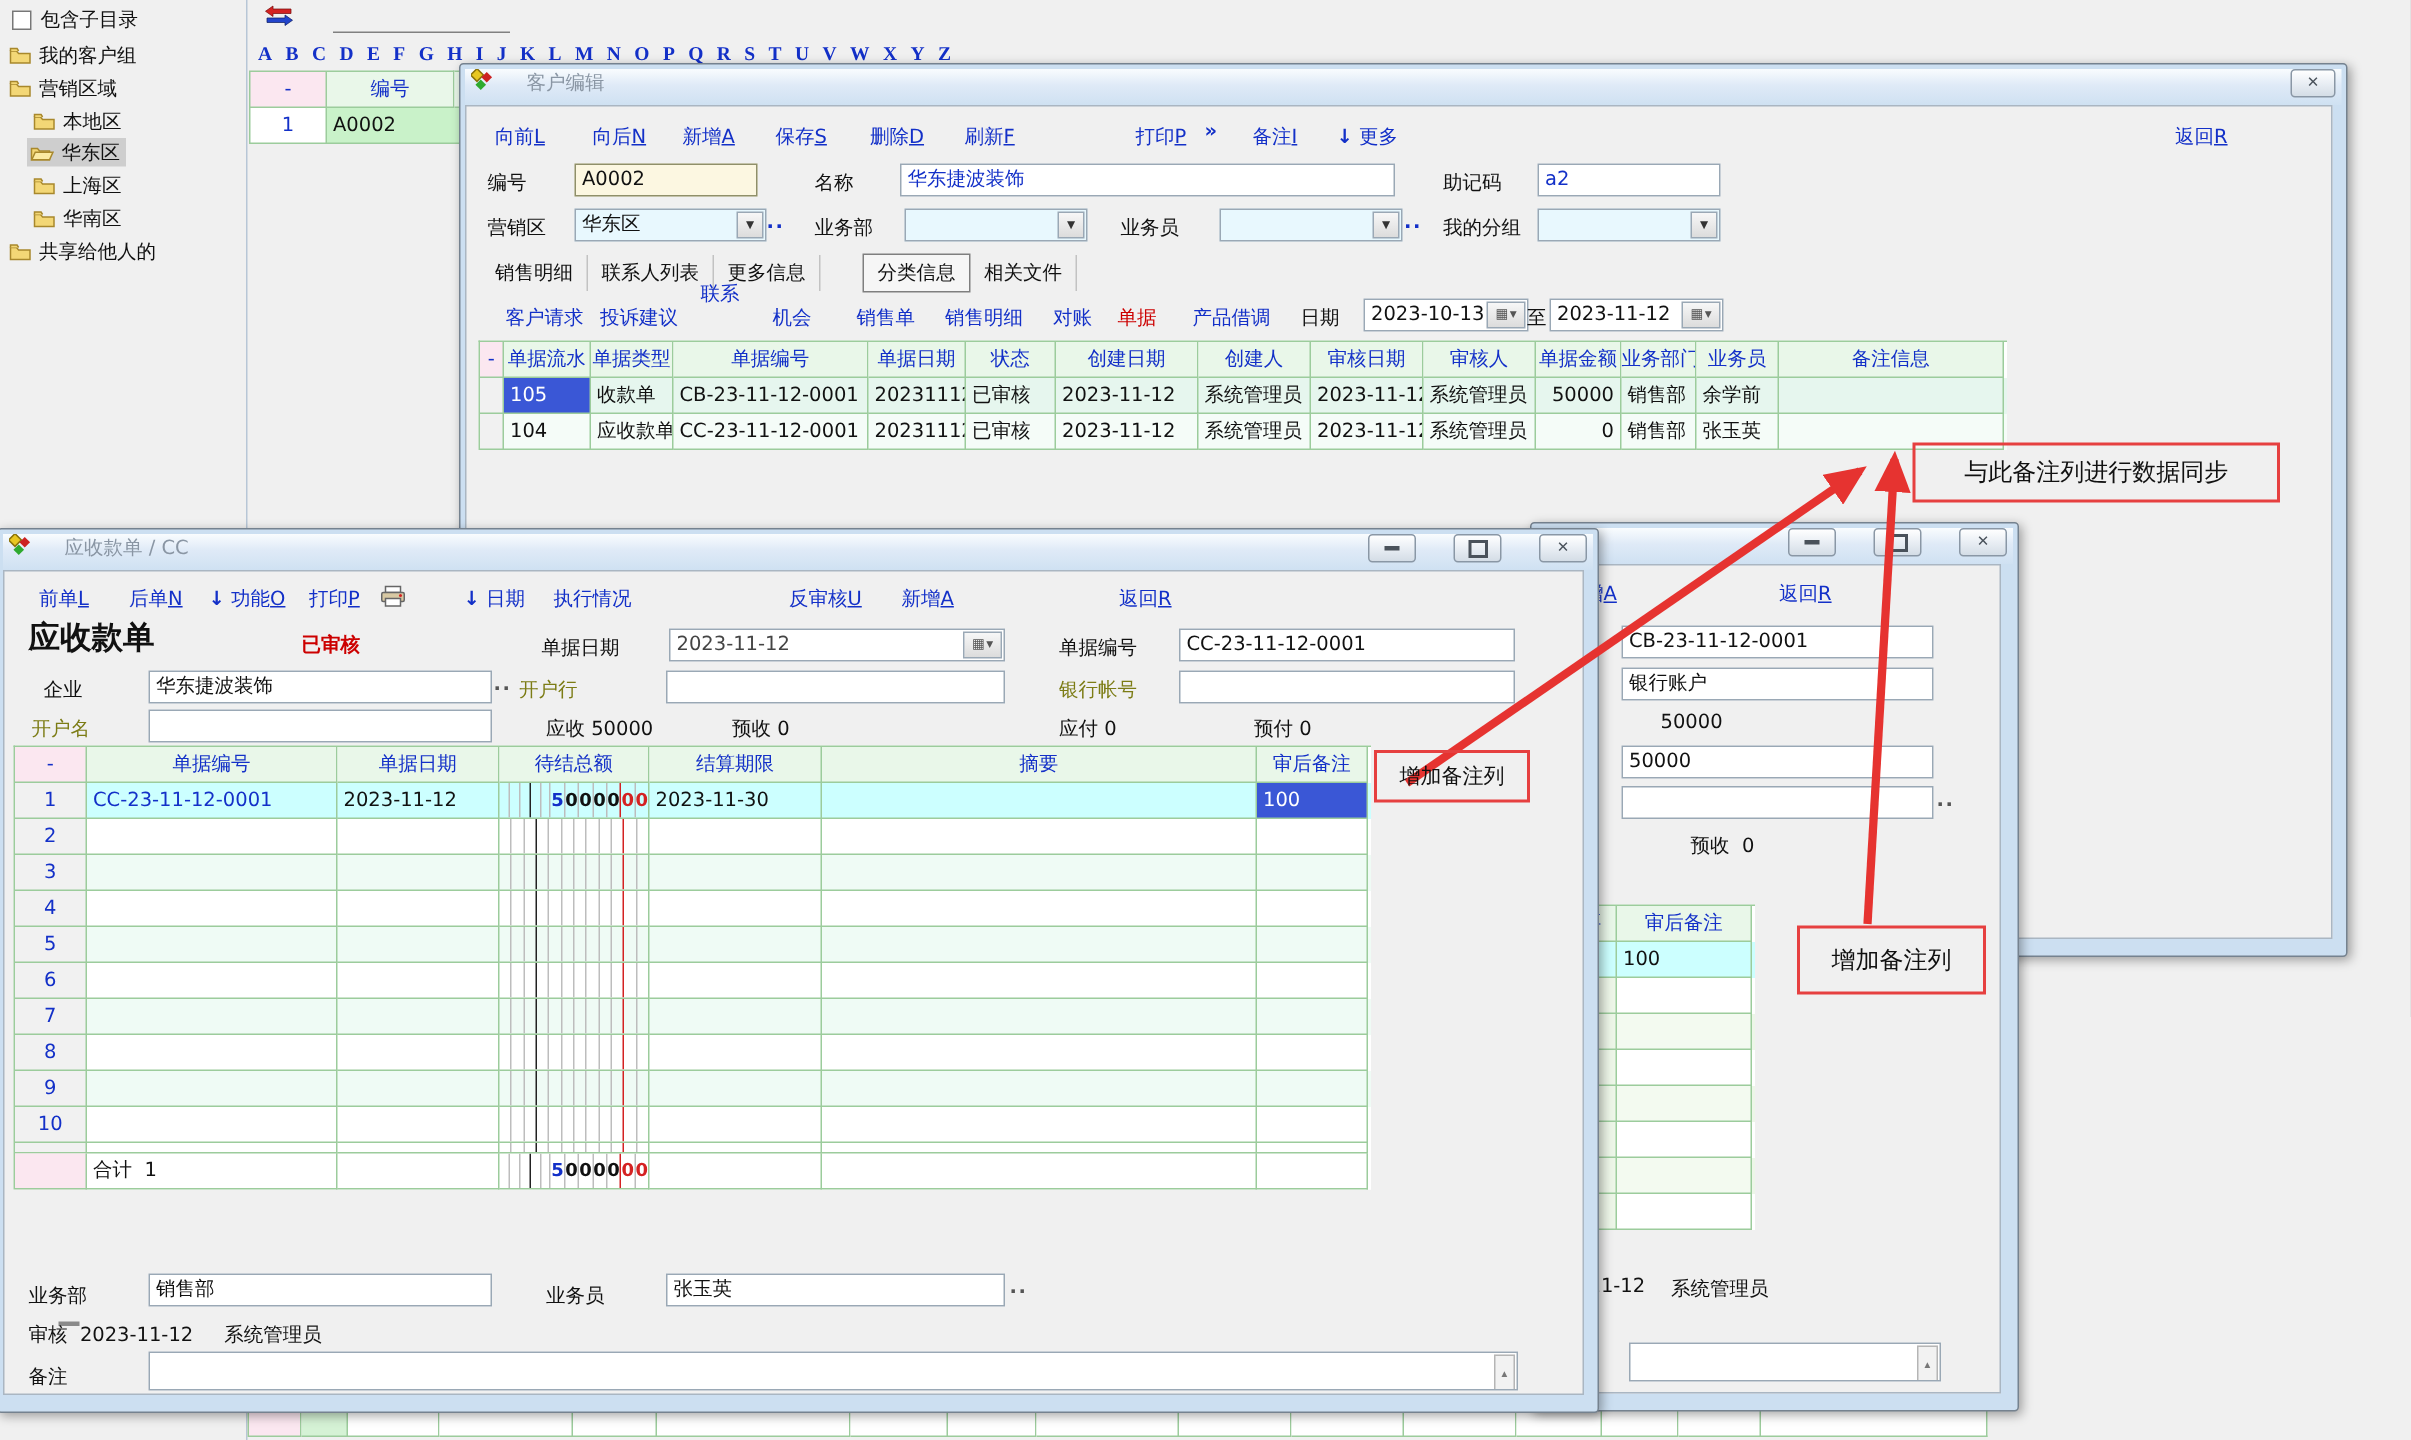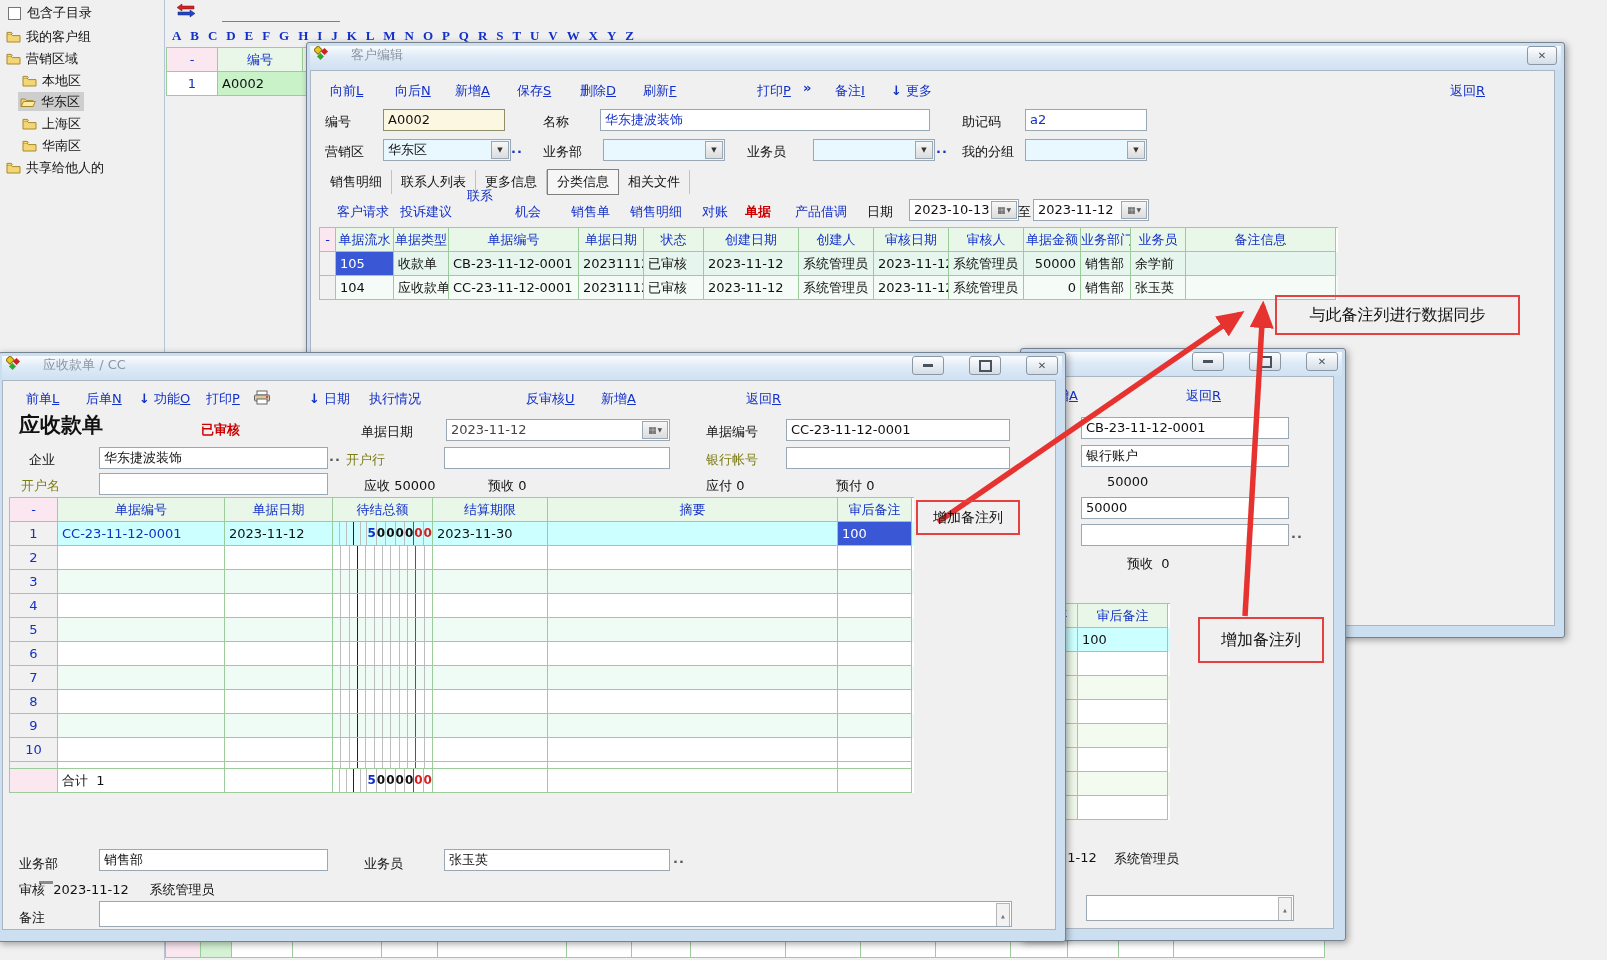--- a/index.html
+++ b/index.html
@@ -13,21 +13,21 @@
             background:linear-gradient(#f9fcfe,#dfeaf7 45%,#cfe1f2);color:#8a96a4;font-size:13px;}
   .winbody{position:relative;background:#f0f0f0;border:1px solid #aab6c2;}
   .wbtn{width:30px;height:17px;border:1px solid #8a97a5;border-radius:3px;margin-left:3px;
         background:linear-gradient(#ffffff,#e9eef4 50%,#d4dde6);display:flex;align-items:center;justify-content:center;
         font-size:10px;color:#4a525b;cursor:pointer;}
   .glyph-min{width:10px;height:3px;background:#4a525b;}
   .glyph-max{width:9px;height:8px;border:2px solid #4a525b;}
   
   .lnk{position:absolute;color:#1330c8;cursor:pointer;white-space:nowrap;}
   .lnk .hk{text-decoration:underline;}
-  .red-lnk{color:#cc0000;font-weight:bold;}
+  .red-lnk{color:#cc0000;}
   .darr{color:#1330c8;font-weight:bold;}
   
   .lbl{position:absolute;white-space:nowrap;}
   .olive{color:#7c7c15;}
   .tb{position:absolute;background:#fff;border:1px solid #9aa8b5;height:20px;line-height:20px;
       padding:0 4px;overflow:hidden;white-space:nowrap;}
   .tb.cream{background:#fcf7e1;border:1px solid #8f8f6a;}
   .tb.cyan{background:#e8f8fe;}
   .drop-btn{position:absolute;right:1px;top:1px;bottom:1px;width:16px;border:1px solid #9aa8b5;
             background:linear-gradient(#f7f7f7,#dcdcdc);display:flex;align-items:center;justify-content:center;
@@ -35,21 +35,21 @@
   .cal-btn{position:absolute;right:1px;top:1px;bottom:1px;width:24px;border:1px solid #9aa8b5;
            background:linear-gradient(#f7f7f7,#dcdcdc);display:flex;align-items:center;justify-content:center;
            gap:1px;font-size:9px;color:#555;cursor:pointer;}
   .cal-btn .vv{font-size:6px;}
   .dots{position:absolute;color:#1330c8;font-weight:bold;letter-spacing:1px;cursor:pointer;}
   .spin{position:absolute;right:1px;top:1px;bottom:1px;width:14px;display:flex;flex-direction:column;}
   .spin span{flex:1;border:1px solid #b5b5b5;background:#f2f2f2;font-size:5px;color:#777;
              display:flex;align-items:center;justify-content:center;}
   
   .tab{position:relative;display:inline-block;padding:3px 9px;border-right:1px solid #c2c2c2;cursor:pointer;}
-  .tab.active{border:1px solid #7f7f7f;background:#f6f6f6;}
+  .tab.active{border:1px solid #7f7f7f;background:#f6f6f6;margin-left:28px;}
   
   .ghead,.grow{display:grid;}
   .c{border-right:1px solid #9ccc9c;border-bottom:1px solid #9ccc9c;height:23px;line-height:23px;
      padding:0 4px;overflow:hidden;white-space:nowrap;}
   .hc{background:#e9f7e9;color:#1330c8;text-align:center;padding:0;}
   .hc.pink{background:#fbe7f0;}
   .numc{background:#f1f1f1;color:#1330c8;text-align:center;padding:0;}
   .cg-cols{grid-template-columns:16px 58px 55px 130px 65px 60px 95px 75px 75px 75px 57px 50px 55px 150px;}
   .fg-cols{grid-template-columns:48px 167px 108px 100px 115px 290px 74px;}
   .tg-cols{grid-template-columns:46px 90px;}

